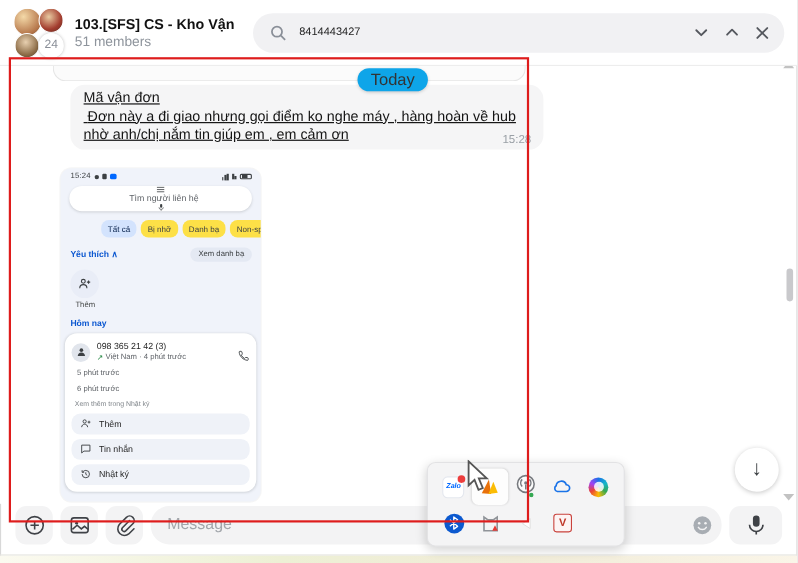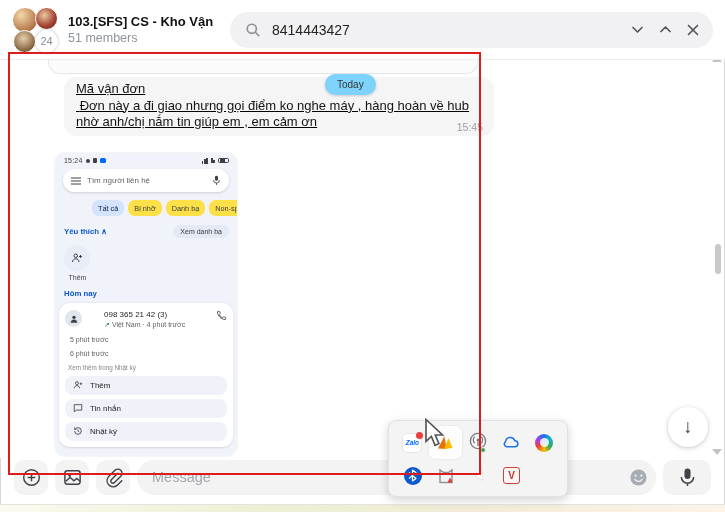--- a/index.html
+++ b/index.html
@@ -11,59 +11,59 @@
   .avatar-cluster{position:relative;width:46px;height:46px;flex:0 0 auto;cursor:pointer;}
   .avatar-cluster .c{position:absolute;border-radius:50%;border:1.5px solid #fff;}
   .c1{width:26px;height:26px;left:0;top:0;background:radial-gradient(circle at 35% 30%,#f4d9a8,#b5764a 70%,#6e4a2d);}
   .c2{width:23px;height:23px;right:0;top:0;background:radial-gradient(circle at 40% 35%,#e8c9a0,#a33d2f 60%,#5a2a20);}
   .c3{width:23px;height:23px;left:1px;bottom:0;background:radial-gradient(circle at 45% 35%,#e8d0b0,#8a6a45 65%,#4a3categorize);background:radial-gradient(circle at 45% 35%,#e8d0b0,#8a6a45 65%,#4a3a28);}
   .badge48{width:23px;height:23px;right:0;bottom:0;background:#fff;box-shadow:0 0 3px rgba(0,0,0,.25);display:flex;align-items:center;justify-content:center;font-size:11px;color:#8a8f98;}
   .hd-info{margin-left:10px;min-width:148px;cursor:pointer;}
   .hd-title{font-size:13px;font-weight:bold;color:#111;white-space:nowrap;}
   .hd-sub{font-size:12.5px;color:#8e949c;margin-top:2px;}
   .searchbar{flex:1;margin-left:14px;height:36px;background:#f1f1f3;border-radius:18px;display:flex;align-items:center;padding:0 6px 0 12px;}
-  .searchbar input{flex:1;border:none;outline:none;background:transparent;font-size:14px;color:#222;min-width:40px;}
+  .searchbar input{flex:1;border:none;outline:none;background:transparent;font-size:10px;color:#222;min-width:40px;}
   .icon-btn{width:28px;height:28px;border:none;background:transparent;display:flex;align-items:center;justify-content:center;cursor:pointer;color:#6b7078;padding:0;}
   .icon-btn svg{display:block;}
 
   
   .chat{position:absolute;top:60px;left:0;right:14px;bottom:54px;background:#fff;}
   .prev-bubble{position:absolute;left:48px;top:-6px;width:430px;height:20px;background:#fbfbfb;border:1px solid #e6e6e6;border-radius:0 0 12px 12px;border-top:none;}
-  .today-pill{position:absolute;left:325px;top:14px;height:21px;padding:0 12px;background:#7dd3fc;border-radius:11px;box-shadow:0 1px 3px rgba(0,0,0,.18);font-size:10px;color:#333;display:flex;align-items:center;z-index:3;}
+  .today-pill{position:absolute;left:325px;top:2px;height:21px;padding:0 12px;background:#0ea5e9;border-radius:11px;box-shadow:0 1px 3px rgba(0,0,0,.18);font-size:15px;color:#333;display:flex;align-items:center;z-index:3;}
   .msg-bubble{position:absolute;left:64px;top:17px;width:430px;background:#f5f5f6;border-radius:13px;padding:4px 12px 5px 12px;text-decoration:underline;}
   .msg-line{font-size:13px;line-height:16.5px;color:#141414;white-space:pre-wrap;}
   .msg-time{position:absolute;right:11px;bottom:3px;font-size:10.5px;color:#9aa0a6;}
 
   
   .attach{position:absolute;left:55px;top:93px;width:182px;height:303px;border-radius:10px;overflow:hidden;background:#f0f3fa;cursor:pointer;box-shadow:0 0 0 1px rgba(0,0,0,.04);}
   .ph-status{display:flex;align-items:center;padding:4px 8px 0 9px;font-size:7px;color:#3c4043;}
   .ph-status .t{letter-spacing:.2px;}
   .ph-dot{width:4px;height:4px;background:#3c4043;border-radius:50%;margin-left:3px;}
   .ph-sq{width:4.5px;height:4.5px;background:#3c4043;border-radius:1px;margin-left:3px;}
   .ph-zalo{width:5.5px;height:5.5px;background:#0068ff;border-radius:1.5px;margin-left:3px;}
   .ph-status .grow{flex:1;}
   .ph-bars{display:flex;align-items:flex-end;gap:.8px;margin-left:3px;}
   .ph-bars i{display:block;width:1.6px;background:#3c4043;}
   .ph-batt{width:11px;height:5.5px;border:.8px solid #3c4043;border-radius:1.5px;margin-left:3px;position:relative;}
   .ph-batt i{position:absolute;left:.5px;top:.5px;bottom:.5px;width:60%;background:#3c4043;}
-  .ph-search{margin:5px 8px 0 8px;height:23px;background:#fff;border-radius:12px;box-shadow:0 1px 2.5px rgba(60,64,67,.2);display:flex;align-items:center;padding:0 8px;}
+  .ph-search{margin:5px 8px 0 8px;height:23px;background:#fff;border-radius:12px;box-shadow:0 1px 2.5px rgba(60,64,67,.2);display:flex;align-items:center;padding:0 8px;flex-direction:column;}
   .ph-search .txt{flex:1;font-size:8px;color:#5f6368;margin-left:6px;}
   .ph-chips{display:flex;gap:4px;margin:8px 8px 0 8px;padding-left:29px;}
   .chip{font-size:7.3px;color:#3c4043;background:#fde047;border-radius:7px;padding:3.5px 6px;white-space:nowrap;}
   .chip.sel{background:#d3e3fd;color:#041e49;}
   .ph-favrow{display:flex;align-items:center;margin:9px 8px 0 9px;}
   .ph-fav{font-size:7.8px;font-weight:bold;color:#0b57d0;}
   .ph-favrow .grow{flex:1;}
   .ph-viewpill{font-size:7px;color:#3c4043;background:#e4e9f3;border-radius:9px;padding:3px 7px;}
   .ph-addwrap{margin:7px 0 0 9px;width:27px;text-align:center;}
   .ph-addcircle{width:26px;height:26px;border-radius:50%;background:#e9edf7;display:flex;align-items:center;justify-content:center;}
   .ph-addlabel{font-size:7px;color:#444746;margin-top:3px;}
   .ph-today{font-size:7.8px;font-weight:bold;color:#0b57d0;margin:8px 0 0 9px;}
   .ph-card{margin:5px 4px 0 4px;background:#fff;border-radius:11px;box-shadow:0 .5px 2px rgba(60,64,67,.15);padding:7px 6px 6px 6px;}
-  .ph-contact{display:flex;align-items:flex-start;gap:16px;}
+  .ph-contact{display:flex;align-items:flex-end;}
   .ph-cavatar{width:17px;height:17px;border-radius:50%;background:#e1e5ec;display:flex;align-items:center;justify-content:center;flex:0 0 auto;}
   .ph-cinfo{margin-left:6px;flex:1;}
   .ph-cname{font-size:8px;color:#1f1f1f;}
   .ph-csub{font-size:7px;color:#5f6368;margin-top:1.5px;display:flex;align-items:center;gap:2px;}
   .ph-csub .arr{color:#188038;font-size:7px;}
   .ph-trow{font-size:7px;color:#5f6368;margin:7px 0 0 5px;}
   .ph-seemore{font-size:6.3px;color:#80868b;margin:7px 0 0 3px;}
   .ph-menu{margin-top:5px;display:flex;flex-direction:column;gap:4px;}
   .ph-mitem{height:19px;background:#eff2f8;border-radius:8px;display:flex;align-items:center;padding:0 8px;gap:7px;}
   .ph-mitem span{font-size:8px;color:#1f1f1f;}
@@ -146,21 +146,21 @@
   </div>
 
   <div class="chat">
     <div class="prev-bubble"></div>
     <div class="today-pill">Today</div>
 
     <div class="msg-bubble">
       <div class="msg-line">Mã vận đơn</div>
       <div class="msg-line"> Đơn này a đi giao nhưng gọi điểm ko nghe máy , hàng hoàn về hub</div>
       <div class="msg-line">nhờ anh/chị nắm tin giúp em , em cảm ơn</div>
-      <div class="msg-time">15:45</div>
+      <div class="msg-time">15:28</div>
     </div>
 
     <div class="attach">
       <div class="ph-status">
         <span class="t">15:24</span>
         <span class="ph-dot"></span>
         <span class="ph-sq"></span>
         <span class="ph-zalo"></span>
         <span class="grow"></span>
         <span class="ph-bars">

